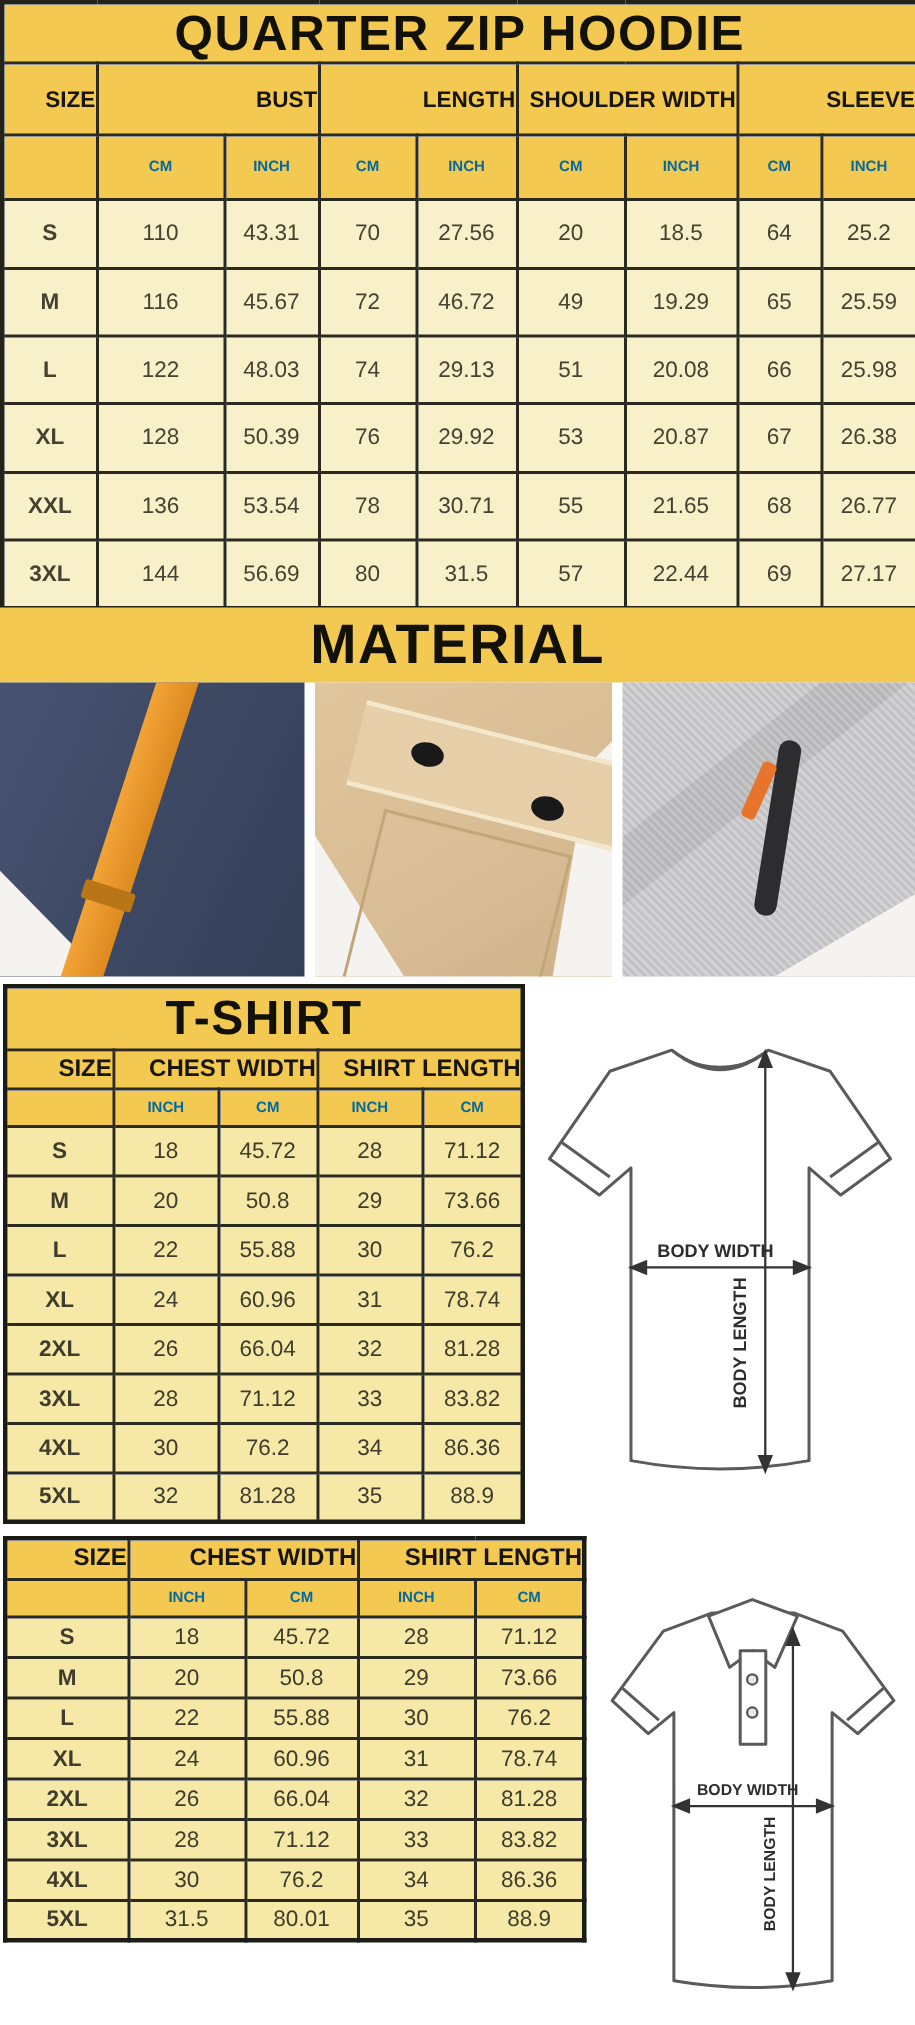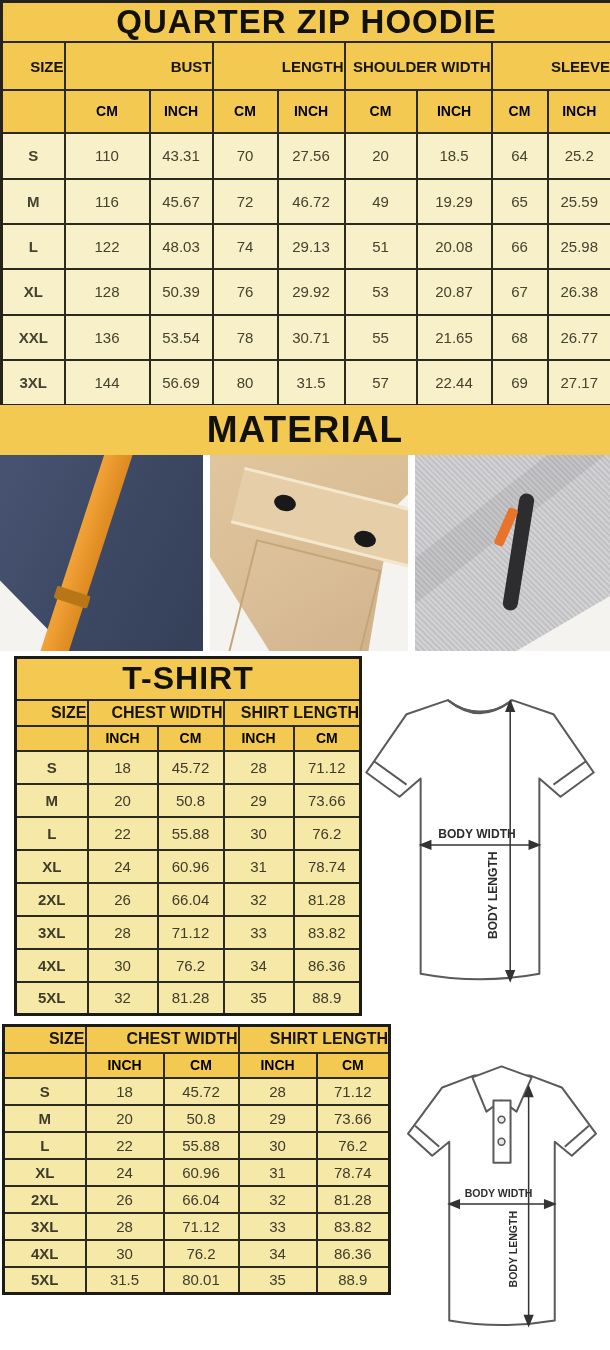--- a/index.html
+++ b/index.html
@@ -5,33 +5,33 @@
   html,body{margin:0;padding:0;background:#ffffff;}
   #canvas{position:relative;width:610px;height:1350px;background:#ffffff;overflow:hidden;
           font-family:"Liberation Sans",sans-serif;}
 
   
   table.tbl{position:absolute;border-collapse:collapse;table-layout:fixed;}
   table.tbl td{border:2px solid #2b2a20;text-align:center;vertical-align:middle;
                padding:0;overflow:hidden;white-space:nowrap;}
   #hoodie-table{left:0;top:0;width:610px;height:407px;}
   #hoodie-table{border:3px solid #24231a;}
-  #tshirt-table{left:14px;top:656px;width:345px;padding-left:28px;}
+  #tshirt-table{left:2px;top:656px;width:345px;padding-left:28px;}
   #polo-table{left:2px;top:1024px;width:386px;}
   #tshirt-table,#polo-table{border:3px solid #1c1c16;}
 
   td.title-cell{background:#f3c951;font-weight:bold;color:#121107;}
   #hoodie-table td.title-cell{font-size:33px;letter-spacing:1px;}
   #tshirt-table td.title-cell{font-size:32px;letter-spacing:1px;}
   #polo-table td.title-cell{font-size:34px;letter-spacing:1px;}
 
   tr.yhead td{background:#f3c951;font-weight:bold;color:#17150c;text-align:right;}
   #hoodie-table tr.yhead td{font-size:15px;}
   #tshirt-table tr.yhead td,#polo-table tr.yhead td{font-size:16px;}
-  tr.yunits td{background:#f3c951;font-weight:bold;color:#000000;font-size:14px;margin-top:19px;}
+  tr.yunits td{background:#f3c951;font-weight:bold;color:#0369a1;font-size:10px;margin-top:19px;}
 
   #hoodie-table tr.drow td{background:#f8f0c9;color:#45422f;font-size:15px;}
   #tshirt-table tr.drow td,#polo-table tr.drow td{background:#f6e8a6;color:#3f3c2c;font-size:15px;}
   tr.drow td.sz{font-weight:bold;color:#15140c;}
 
   #hoodie-table tr.r-title{height:36px;} #hoodie-table tr.r-head{height:47px;}
   #hoodie-table tr.r-units{height:43px;} #hoodie-table tr.r-data{height:45px;}
   #tshirt-table tr.r-title{height:42px;} #tshirt-table tr.r-head{height:26px;}
   #tshirt-table tr.r-units{height:25px;} #tshirt-table tr.r-data{height:33px;}
   #polo-table tr.r-title{height:44px;}  #polo-table tr.r-head{height:27px;}

